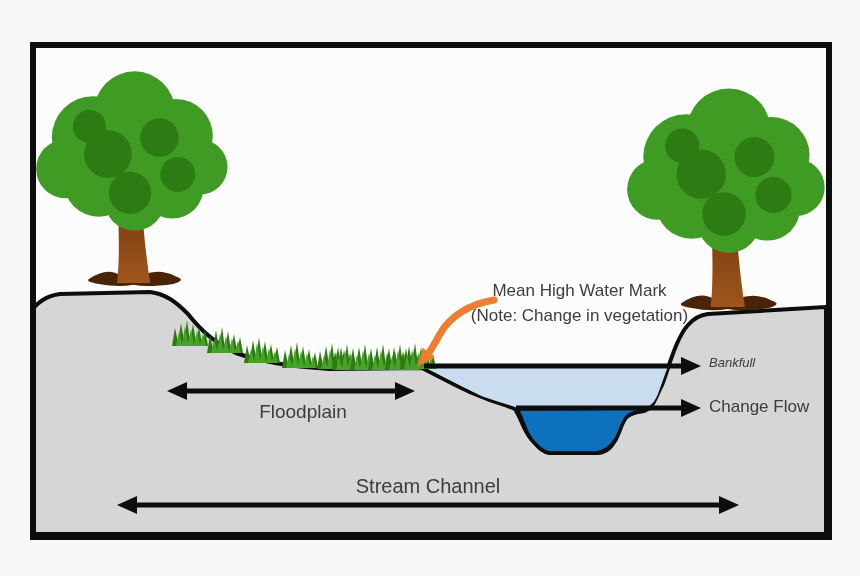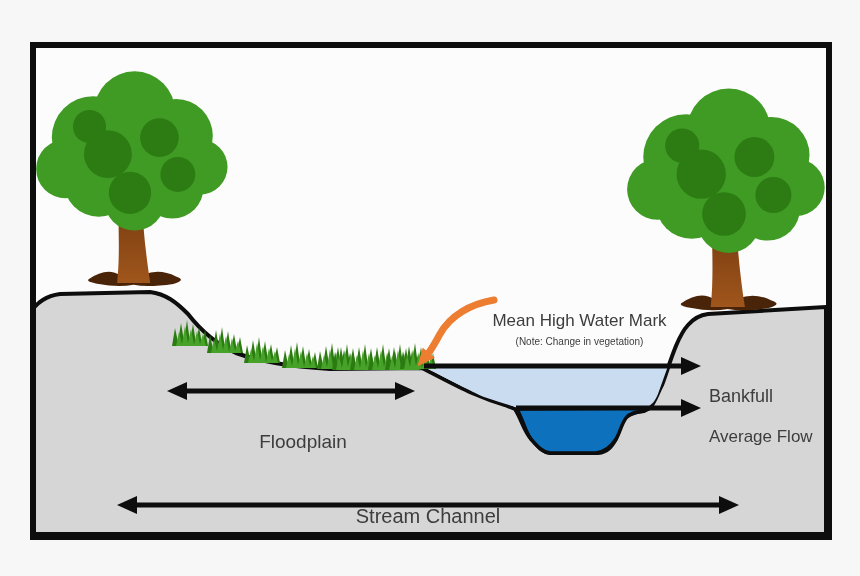--- a/index.html
+++ b/index.html
@@ -15,25 +15,25 @@
     width:860px;height:576px;position:relative;overflow:hidden;
     background:var(--bg);
     font-family:"Liberation Sans","DejaVu Sans",sans-serif;
     color:var(--text);
   }
   .frame{
     position:absolute;left:30px;top:42px;width:802px;height:498px;
     border:6px solid var(--outline);background:var(--frame-bg);
   }
   .frame svg{display:block;}
-  .lbl{position:absolute;color:var(--text);line-height:1.15;white-space:nowrap;margin-top:30px;}
+  .lbl{position:absolute;color:var(--text);line-height:1.15;white-space:nowrap;}
   .lbl.center{text-align:center;}
   #lbl-mhwm{left:457px;top:281px;width:245px;font-size:17px;}
-  #lbl-note{left:457px;top:306px;width:245px;font-size:10px;}
-  #lbl-bankfull{left:709px;top:356px;font-size:18px;}
+  #lbl-note{left:457px;top:306px;width:245px;font-size:17px;}
+  #lbl-bankfull{left:709px;top:356px;font-size:13px;font-style:italic;}
   #lbl-avgflow{left:709px;top:397px;font-size:17px;}
   #lbl-floodplain{left:230px;top:401px;width:146px;font-size:19px;}
   #lbl-stream{left:330px;top:475px;width:196px;font-size:20px;}
 
   
   .terrain{fill:var(--ground);stroke:var(--outline);stroke-width:4;stroke-linejoin:round;}
   .water-surf{fill:var(--water-surface);}
   .water-deep{fill:var(--water-deep);stroke:var(--outline);stroke-width:3.5;stroke-linejoin:round;}
   .blk-arrow{stroke:var(--outline);stroke-width:5;fill:none;}
   .canopy{fill:var(--tree-green);}
@@ -153,15 +153,15 @@
     <use href="#tree" transform="translate(2,16) scale(0.92)"></use>
     <use href="#tree" transform="translate(593,33) scale(0.95)"></use>
 
     <path class="orange-arrow" d="M 458,252 C 434,256 414,268 404,286 C 400,293 396,301 391,307" marker-end="url(#ahO)"></path>
   </svg>
 </div>
 
 <div class="lbl center" id="lbl-mhwm">Mean High Water Mark</div>
 <div class="lbl center" id="lbl-note">(Note: Change in vegetation)</div>
 <div class="lbl" id="lbl-bankfull">Bankfull</div>
-<div class="lbl" id="lbl-avgflow">Average Flow</div>
+<div class="lbl" id="lbl-avgflow">Change Flow</div>
 <div class="lbl center" id="lbl-floodplain">Floodplain</div>
 <div class="lbl center" id="lbl-stream">Stream Channel</div>
 
 </body></html>

